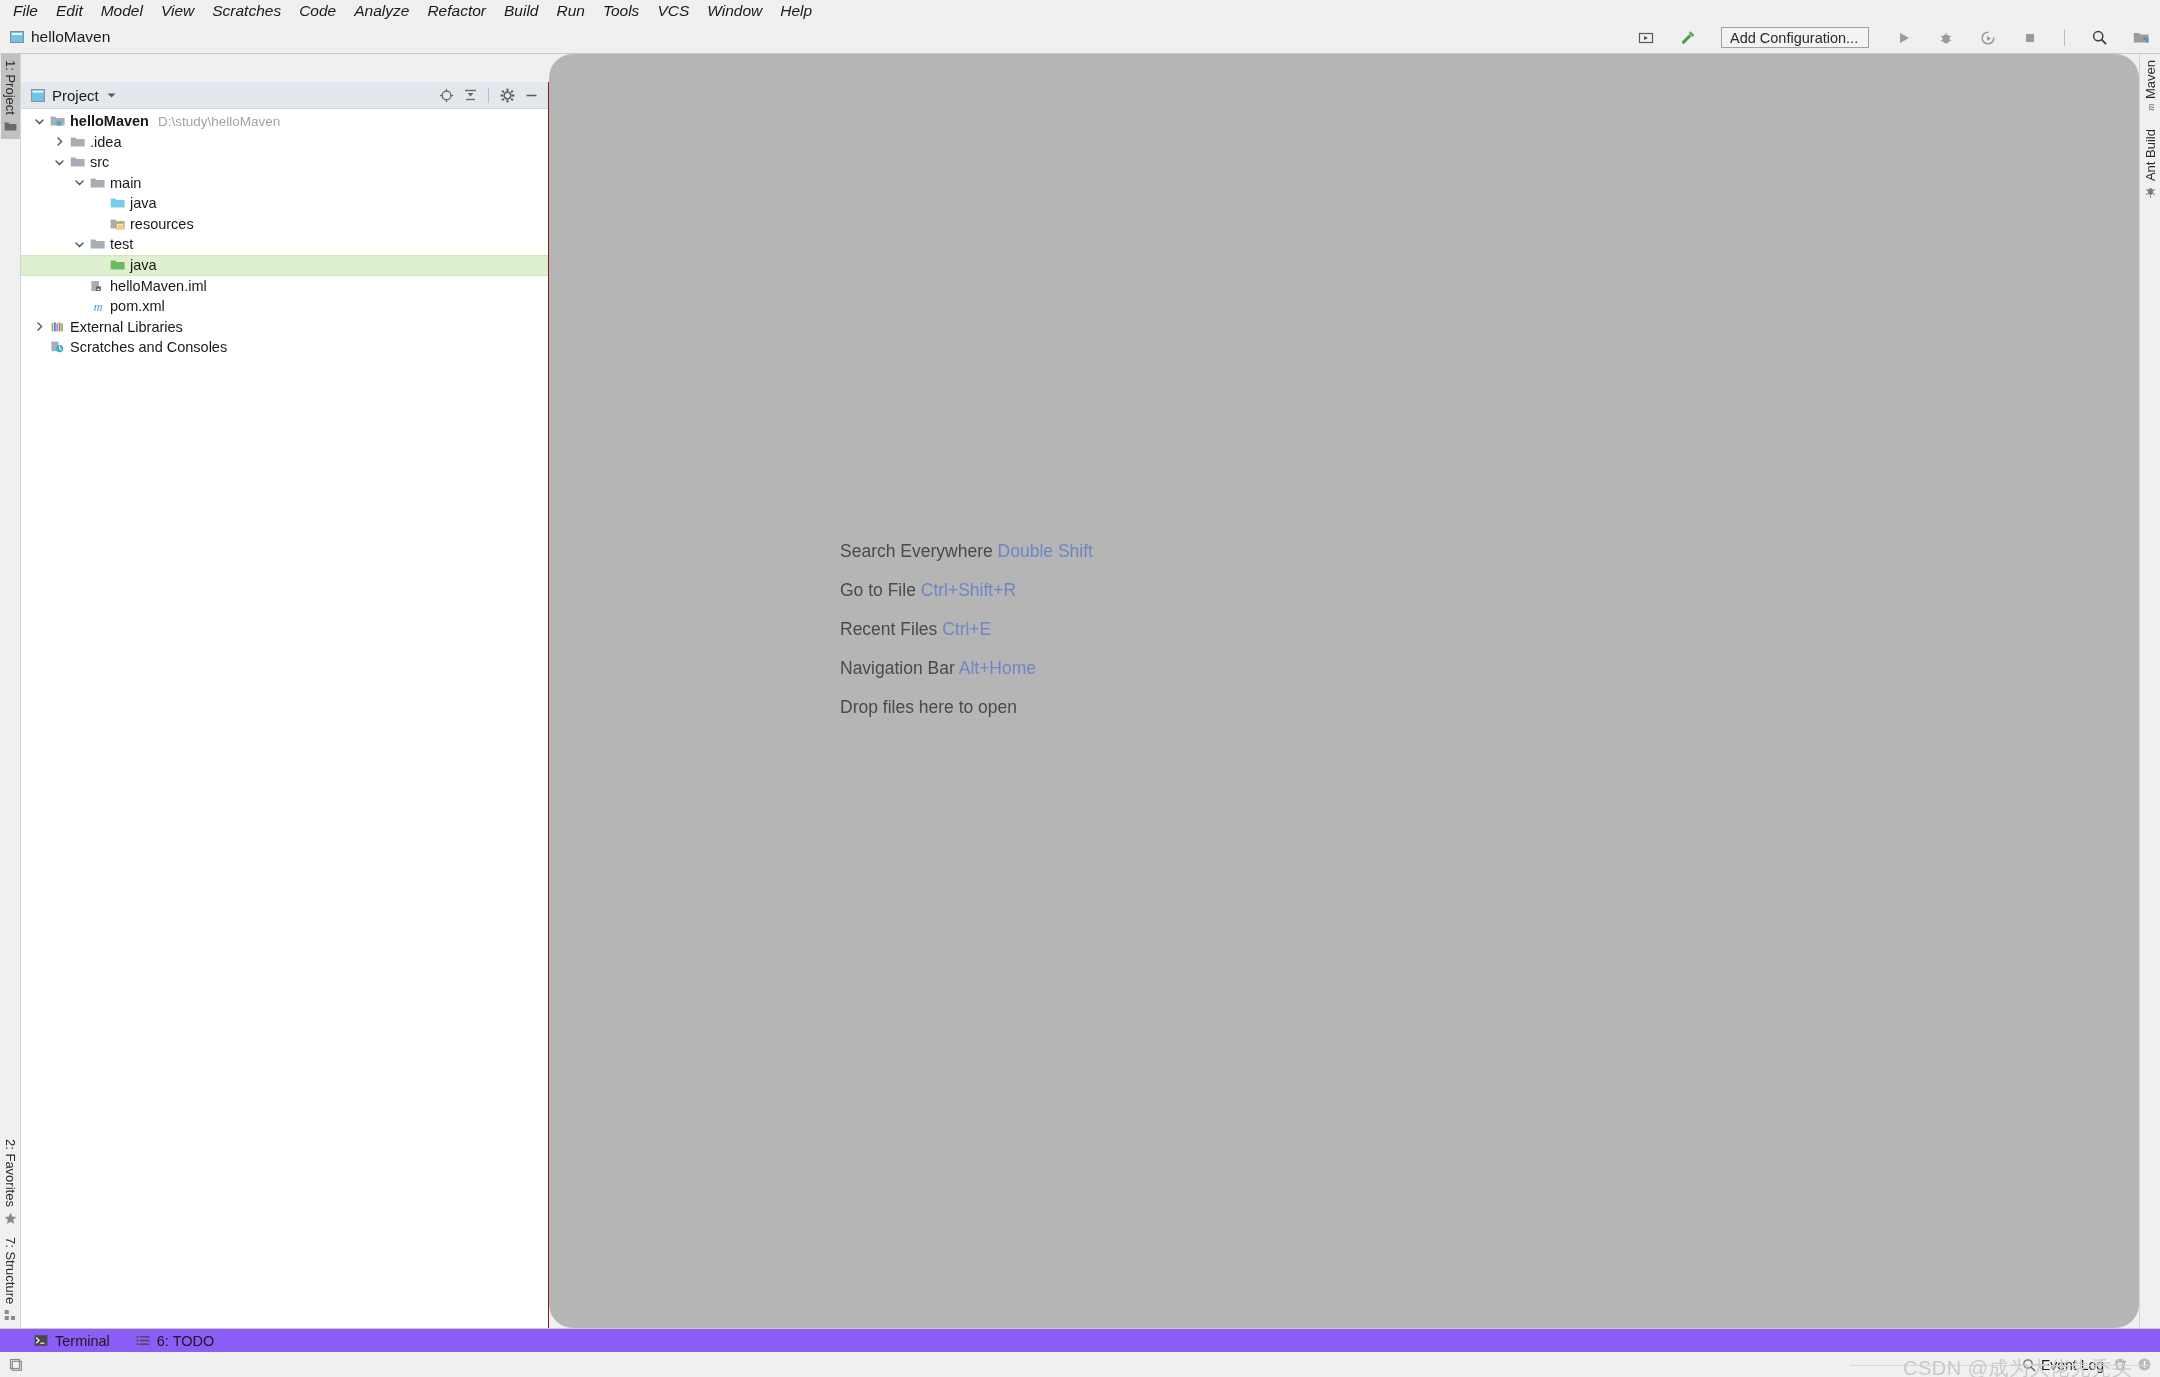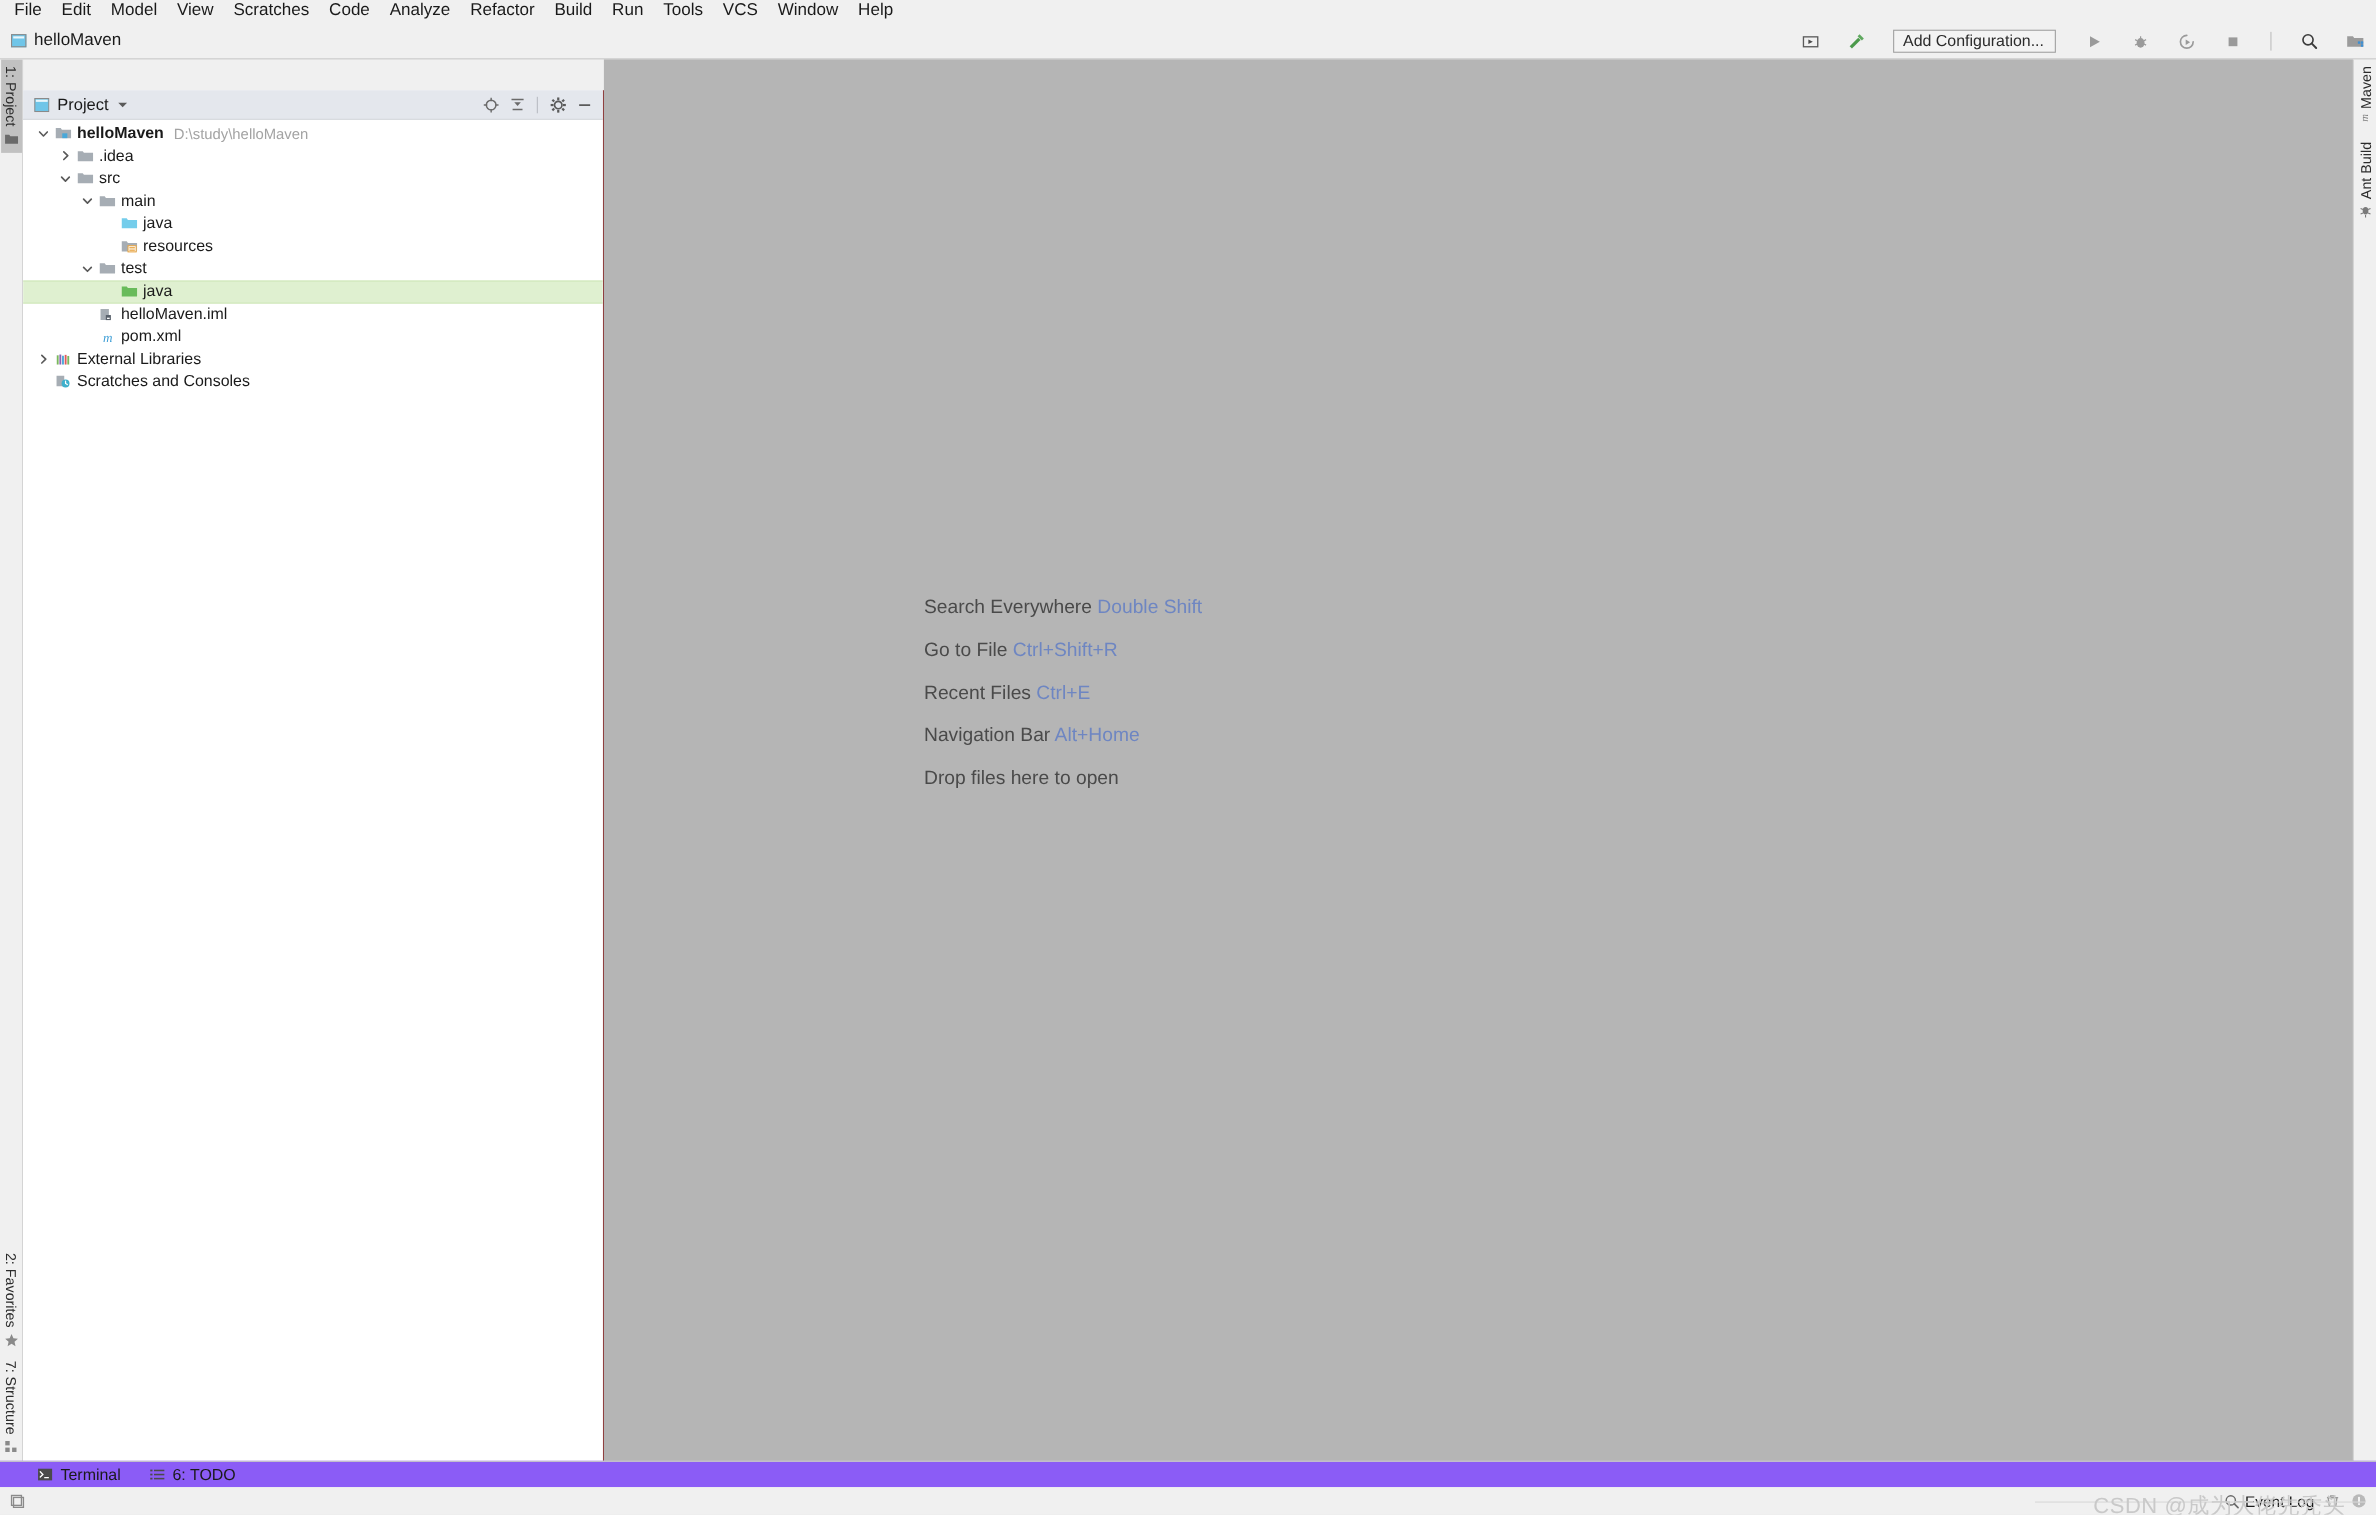--- a/index.html
+++ b/index.html
@@ -17,23 +17,24 @@
     background: #f0f0f0;
     display: flex;
     flex-direction: column;
   }
 
   
   .menubar {
     height: 21px;
     background: #f0f0f0;
     display: flex;
-    align-items: flex-start;
+    align-items: flex-end;
     padding-left: 4px;
     flex: 0 0 auto;
+    font-style: italic;
   }
   .menu-item {
     font-size: 15.5px;
     color: #1a1a1a;
     padding: 1px 9px 2px 9px;
     line-height: 17px;
     white-space: nowrap;
     cursor: default;
   }
 
@@ -212,20 +213,21 @@
   .tlabel.bold { font-weight: bold; }
   .tpath { margin-left: 9px; color: #a3a3a3; font-size: 13.5px; }
   .ticon { flex: 0 0 auto; display:flex; align-items:center; justify-content:center; width:17px; }
 
   
   .editor {
     flex: 1 1 auto;
     background: #b5b5b5;
     position: relative;
     min-width: 0;
+    border-radius: 24px;
   }
   .hints {
     position: absolute;
     left: 291px;
     top: 478px;
     display: flex;
     flex-direction: column;
     gap: 0px;
   }
   .hint {

